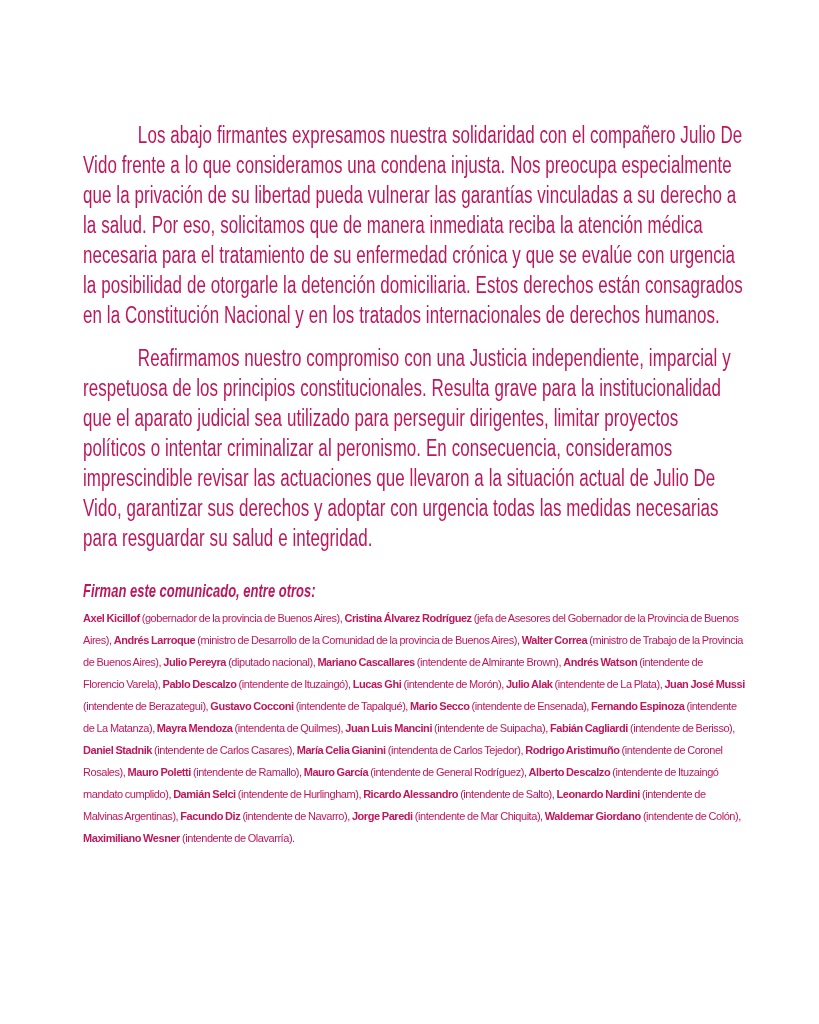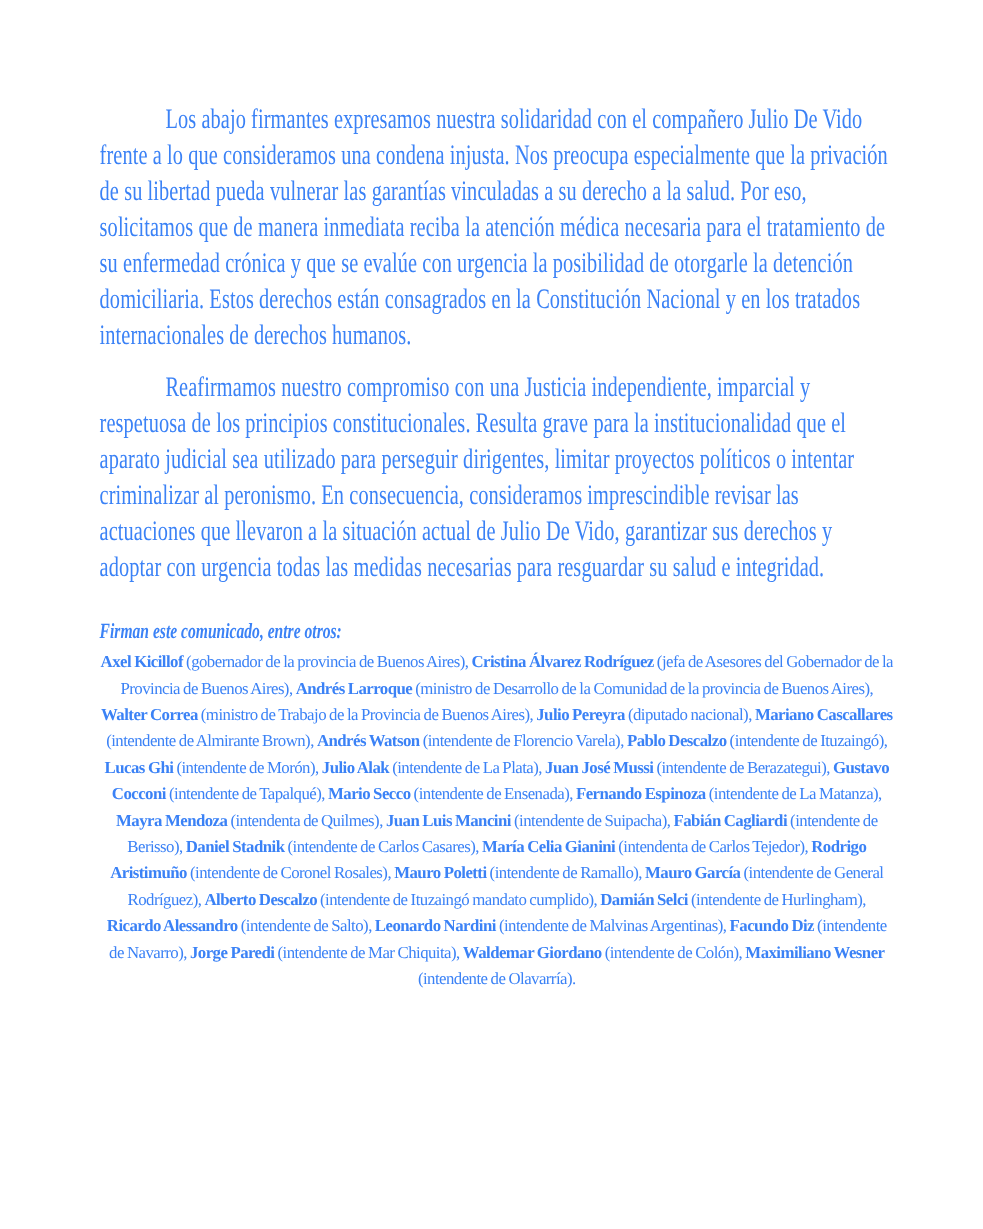--- a/index.html
+++ b/index.html
@@ -5,24 +5,24 @@
   html, body {
     margin: 0;
     padding: 0;
     background: #ffffff;
   }
   .page {
     position: relative;
     width: 819px;
     height: 1024px;
     box-sizing: border-box;
-    padding: 85px 74px 0 83px;
+    padding: 120px 74px 0 83px;
     background: #ffffff;
-    color: #3b82f6;
-    font-family: Liberation Serif, serif;
+    color: #be185d;
+    font-family: Liberation Sans, sans-serif;
     overflow: hidden;
   }
   
   .condensed {
     width: 918px;
     transform: scaleX(0.722);
     transform-origin: 0 0;
   }
   .para {
     margin: 0;
@@ -38,25 +38,25 @@
     width: 918px;
     transform: scaleX(0.722);
     transform-origin: 0 0;
     font-size: 18px;
     line-height: 22px;
     font-weight: 700;
     font-style: italic;
   }
   .signatories {
     margin: 0;
-    font-size: 14px;
+    font-size: 11px;
     line-height: 22px;
     letter-spacing: -0.45px;
     word-spacing: -0.5px;
-    text-align: center;
+    text-align: left;
   }
   .sig-name { font-weight: 700; }
 </style>
 </head>
 <body>
 
 <div class="page">
   <div class="condensed">
     <p class="para">Los abajo firmantes expresamos nuestra solidaridad con el compañero Julio De Vido frente a lo que consideramos una condena injusta. Nos preocupa especialmente que la privación de su libertad pueda vulnerar las garantías vinculadas a su derecho a la salud. Por eso, solicitamos que de manera inmediata reciba la atención médica necesaria para el tratamiento de su enfermedad crónica y que se evalúe con urgencia la posibilidad de otorgarle la detención domiciliaria. Estos derechos están consagrados en la Constitución Nacional y en los tratados internacionales de derechos humanos.</p>
     <p class="para">Reafirmamos nuestro compromiso con una Justicia independiente, imparcial y respetuosa de los principios constitucionales. Resulta grave para la institucionalidad que el aparato judicial sea utilizado para perseguir dirigentes, limitar proyectos políticos o intentar criminalizar al peronismo. En consecuencia, consideramos imprescindible revisar las actuaciones que llevaron a la situación actual de Julio De Vido, garantizar sus derechos y adoptar con urgencia todas las medidas necesarias para resguardar su salud e integridad.</p>

